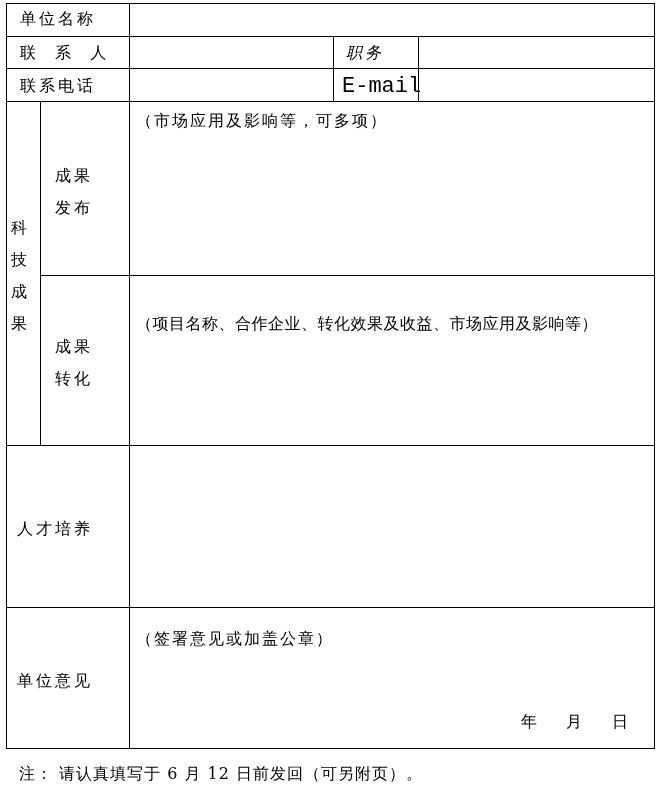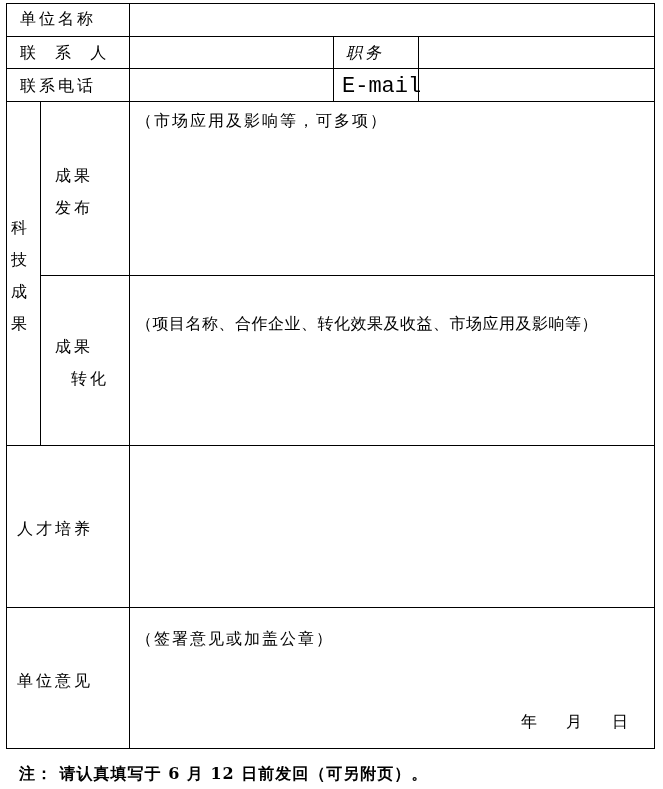--- a/index.html
+++ b/index.html
@@ -51,27 +51,27 @@
   <div>成</div>
   <div>果</div>
 </div>
 
 <div class="txt" style="left:55px;top:166px;letter-spacing:3px;">成果</div>
 <div class="txt" style="left:55px;top:198px;letter-spacing:3px;">发布</div>
 <div class="txt" style="left:136px;top:111px;letter-spacing:2px;">（市场应用及影响等，可多项）</div>
 <div class="cell" style="left:130px;top:102px;width:524px;height:173px;"></div>
 
 <div class="txt" style="left:55px;top:337px;letter-spacing:3px;">成果</div>
-<div class="txt" style="left:71px;top:369px;letter-spacing:3px;">转化</div>
+<div class="txt" style="left:55px;top:369px;letter-spacing:3px;">转化</div>
 <div class="txt" style="left:136px;top:285px;letter-spacing:0.5px;margin-top:29px;">（项目名称、合作企业、转化效果及收益、市场应用及影响等）</div>
 <div class="cell" style="left:130px;top:276px;width:524px;height:169px;"></div>
 
 <div class="txt" style="left:17px;top:519px;letter-spacing:3px;">人才培养</div>
 <div class="cell" style="left:130px;top:446px;width:524px;height:161px;"></div>
 
 <div class="txt" style="left:17px;top:672px;letter-spacing:3px;font-family:Liberation Mono, monospace;">单位意见</div>
 <div class="txt" style="left:136px;top:617px;letter-spacing:2px;margin-top:12px;">（签署意见或加盖公章）</div>
 <div class="txt" style="left:521px;top:712px;">年</div>
 <div class="txt" style="left:566px;top:712px;">月</div>
 <div class="txt" style="left:612px;top:712px;">日</div>
 <div class="cell" style="left:130px;top:608px;width:524px;height:140px;"></div>
 
-<div class="txt" style="left:19px;top:764px;letter-spacing:1px;font-weight:bold;">注：  请认真填写于 6 月 12 日前发回（可另附页）。</div>
+<div class="txt" style="left:19px;top:764px;letter-spacing:1px;">注：  请认真填写于 6 月 12 日前发回（可另附页）。</div>
 
 </body></html>

